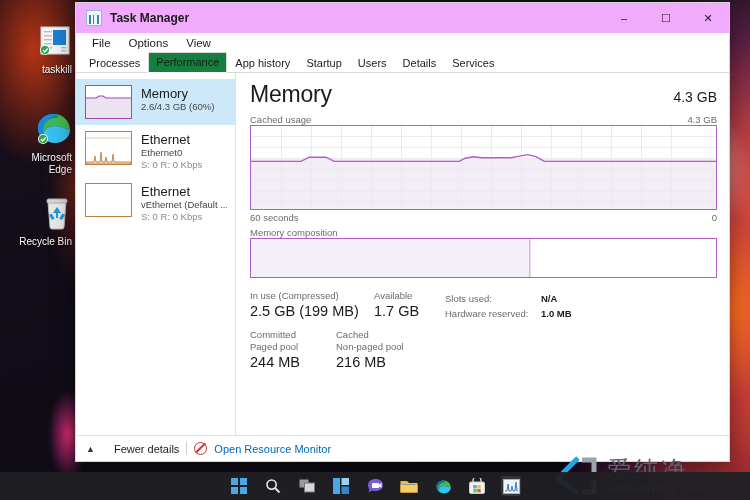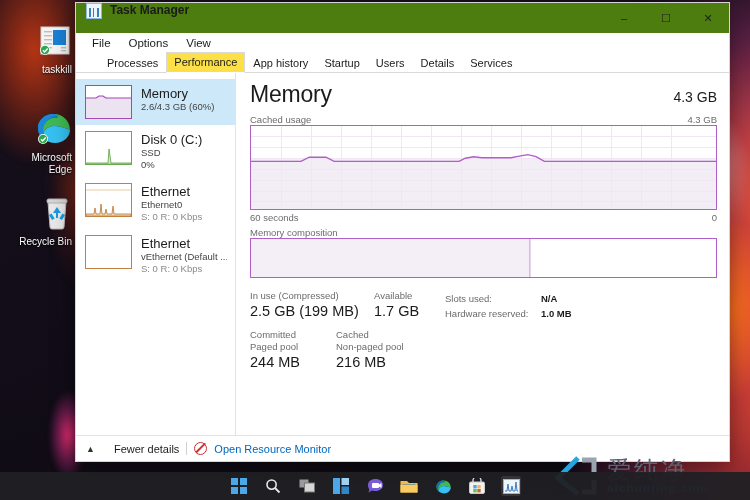--- a/index.html
+++ b/index.html
@@ -53,50 +53,50 @@
 
   
   #tm-window {
     position: absolute; left: 75px; top: 2px; width: 655px; height: 460px;
     background: #ffffff; border: 1px solid #d5d5d5;
     box-shadow: 0 6px 22px rgba(0,0,0,.45);
     display: flex; flex-direction: column;
     font-size: 12px; color: #1b1b1b;
   }
   #titlebar {
-    height: 30px; display: flex; 
-    background: #4d7c0f; flex: 0 0 auto;
+    height: 30px; display: flex; align-items: center;
+    background: #f0abfc; flex: 0 0 auto;
   }
   #tm-icon {
     width: 16px; height: 16px; margin: 0 8px 0 10px; flex: 0 0 auto;
     border: 1px solid #8fb8d9; background: #eef5fb; position: relative; overflow: hidden;
   }
   #tm-icon::after {
     content: ""; position: absolute; left: 1px; right: 1px; bottom: 1px; height: 9px;
     background:
       linear-gradient(to right, transparent 0 1px, #3d7ebf 1px 3px, transparent 3px 5px, #3d7ebf 5px 6px, transparent 6px 9px, #3d7ebf 9px 11px, transparent 11px 13px);
   }
   #title-text { font-size: 12px; font-weight: bold; color: #1b1b1b; }
   #wincontrols { margin-left: auto; display: flex; height: 30px; }
   .wc { width: 42px; height: 30px; display: flex; align-items: center; justify-content: center;
         font-size: 11px; color: #222; }
 
   #menubar { height: 20px; display: flex; align-items: center; padding-left: 8px; gap: 2px; flex: 0 0 auto; }
   .menu-item { padding: 2px 8px; font-size: 11.5px; color: #1b1b1b; }
 
   #tabstrip {
     display: flex; align-items: flex-end; height: 20px;
-    border-bottom: 1px solid #d9d9d9; padding-left: 23px; flex: 0 0 auto;
+    border-bottom: 1px solid #d9d9d9; padding-left: 5px; flex: 0 0 auto;
   }
   .tab {
     font-size: 11px; color: #1b1b1b; padding: 2px 7px 3px; line-height: 14px;
     border: 1px solid transparent; border-bottom: none; position: relative; top: 1px;
   }
   .tab.active {
-    background: #fde047; border-color: #d9d9d9; border-bottom: 1px solid #fff;
+    background: #15803d; border-color: #d9d9d9; border-bottom: 1px solid #fff;
   }
 
   #body-row { flex: 1 1 auto; display: flex; min-height: 0; }
 
   
   #sidebar {
     width: 160px; flex: 0 0 160px; border-right: 1px solid #e3e3e3;
     padding-top: 6px; overflow: hidden; background: #fff;
   }
   .sb-item { display: flex; gap: 9px; padding: 6px 8px 6px 9px; align-items: flex-start; }
@@ -279,32 +279,20 @@
             <path d="M0 12 L10 12 L13 10 L17 10 L20 12 L45 12 L45 32 L0 32 Z" fill="#ece3f0"></path>
             <path d="M0 12 L10 12 L13 10 L17 10 L20 12 L45 12" fill="none" stroke="#a546b8" stroke-width="1.1"></path>
           </svg>
         </div>
         <div class="sb-txt">
           <div class="sb-name">Memory</div>
           <div class="sb-sub">2.6/4.3 GB (60%)</div>
         </div>
       </div>
 
-      <div class="sb-item">
-        <div class="sb-thumb" style="border:1px solid #6aa84f;">
-          <svg width="45" height="32" viewBox="0 0 45 32" style="display:block">
-            <path d="M0 32 L0 31 L22 31 L23 17 L25 31 L45 31 L45 32 Z" fill="#d9ead3" stroke="#6aa84f" stroke-width=".9"></path>
-          </svg>
-        </div>
-        <div class="sb-txt">
-          <div class="sb-name">Disk 0 (C:)</div>
-          <div class="sb-sub">SSD</div>
-          <div class="sb-sub">0%</div>
-        </div>
-      </div>
 
       <div class="sb-item">
         <div class="sb-thumb" style="border:1px solid #c08040;">
           <svg width="45" height="32" viewBox="0 0 45 32" style="display:block">
             <line x1="0" y1="6" x2="45" y2="6" stroke="#e8c9a8" stroke-width="1"></line>
             <path d="M0 32 L0 30 L8 30 L9 24 L10 30 L14 30 L15 20 L16 30 L19 30 L20 25 L21 30 L26 30 L27 22 L28 30 L45 30 L45 32 Z" fill="#f1dcc4" stroke="#c08040" stroke-width=".9"></path>
           </svg>
         </div>
         <div class="sb-txt">
           <div class="sb-name">Ethernet</div>

